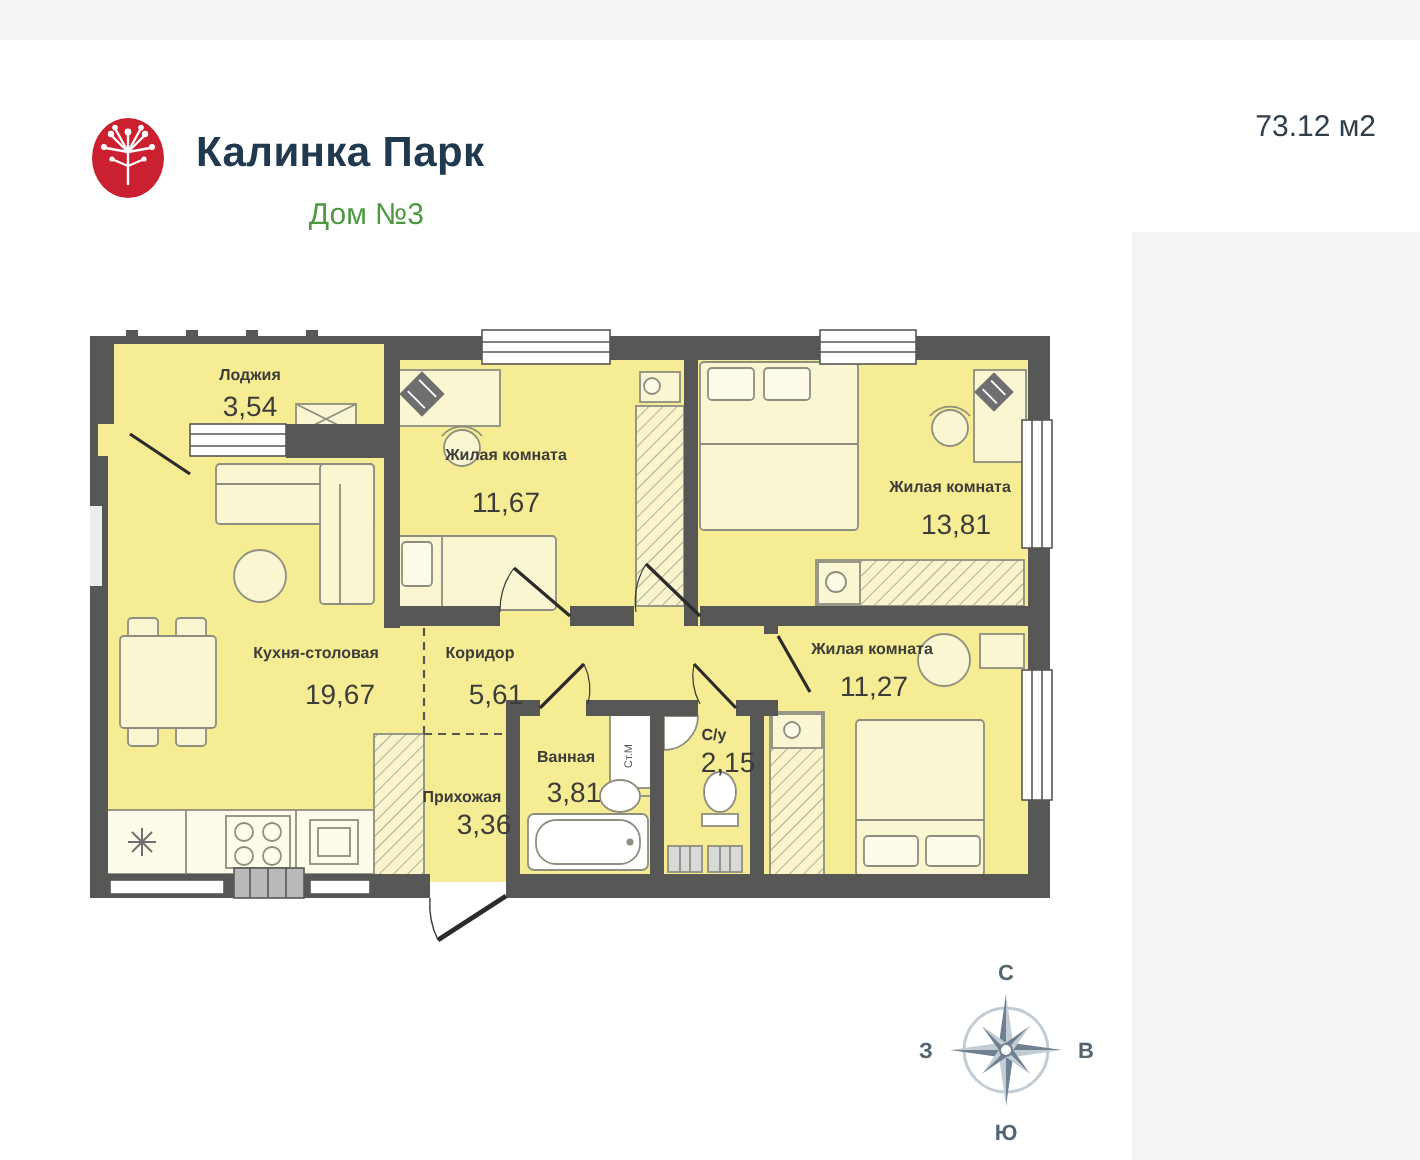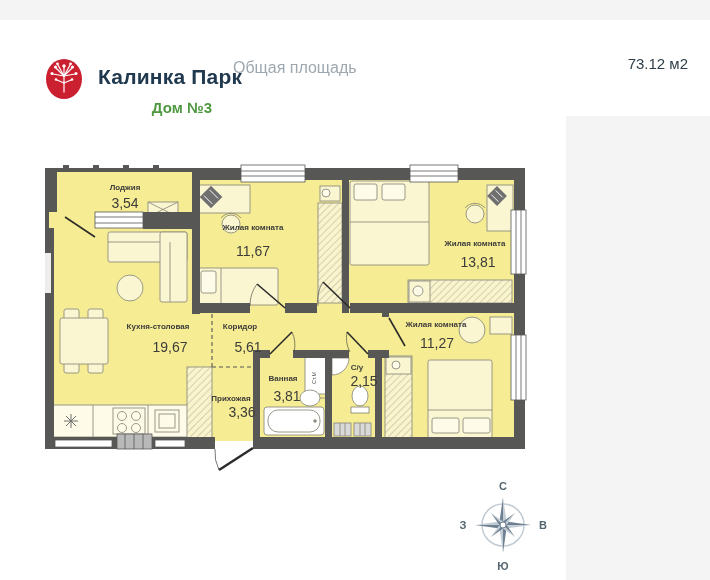--- a/index.html
+++ b/index.html
@@ -5,21 +5,21 @@
   html,body{margin:0;padding:0;}
   body{width:710px;height:580px;position:relative;background:#ffffff;
        font-family:"Liberation Sans",sans-serif;overflow:hidden;}
   .strip-top{position:absolute;left:0;top:0;width:710px;height:20px;background:#f4f4f4;}
   .panel-right{position:absolute;left:566px;top:68px;width:144px;height:512px;background:#f4f4f4;}
   .header{position:absolute;left:0;top:20px;width:710px;height:96px;background:#ffffff;}
   .logo{position:absolute;left:46px;top:39px;width:36px;height:40px;}
   .brand{position:absolute;left:98px;top:45px;width:120px;font-size:21px;font-weight:bold;
          color:#20394e;letter-spacing:.2px;white-space:nowrap;}
   .house{position:absolute;left:98px;top:79px;width:114px;text-align:right;font-size:15px;
-         font-weight:bold;color:#4e9940;white-space:nowrap;}
+         font-weight:normal;color:#4e9940;white-space:nowrap;}
   .area-label{position:absolute;left:233px;top:39px;font-size:16px;color:#9ea7ae;}
   .area-value{position:absolute;right:22px;top:35px;font-size:15px;color:#2f3e48;}
   .plan{position:absolute;left:35px;top:160px;width:500px;height:312px;}
   .compass{position:absolute;left:455px;top:477px;width:100px;height:100px;}
   svg text{font-family:"Liberation Sans",sans-serif;}
   .room-name{font-size:8px;font-weight:bold;fill:#3c3c3b;}
   .room-val{font-size:14px;fill:#3c3c3b;}
   .cmp-lbl{font-size:11px;font-weight:bold;fill:#54656f;}
 </style>
 </head>
@@ -50,21 +50,20 @@
       <circle cx="6" cy="14.5" r="1.5"></circle>
         <circle cx="30" cy="14.5" r="1.5"></circle>
       <circle cx="11.5" cy="4.8" r="1.4"></circle>
         <circle cx="24.5" cy="4.8" r="1.4"></circle>
       <circle cx="10" cy="20.5" r="1.3"></circle>
         <circle cx="26" cy="20.5" r="1.3"></circle>
     </g>
   </svg>
   <div class="brand">Калинка Парк</div>
   <div class="house">Дом №3</div>
-  <div class="area-label">Общая площадь</div>
   <div class="area-value">73.12 м2</div>
 </div>
 
 <svg class="plan" viewBox="0 0 500 312">
   <defs>
     <pattern id="hatch" width="5" height="5" patternUnits="userSpaceOnUse" patternTransform="rotate(45)">
       <rect width="5" height="5" fill="#faf4cc"></rect>
       <line x1="0" y1="0" x2="0" y2="5" stroke="#9a9a8c" stroke-width="0.8"></line>
     </pattern>
   </defs>

